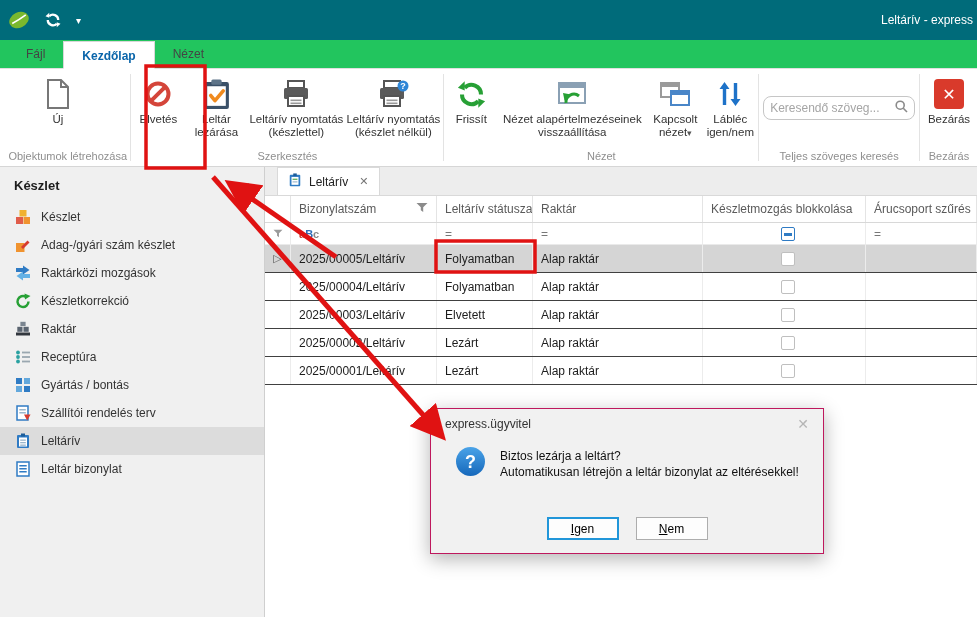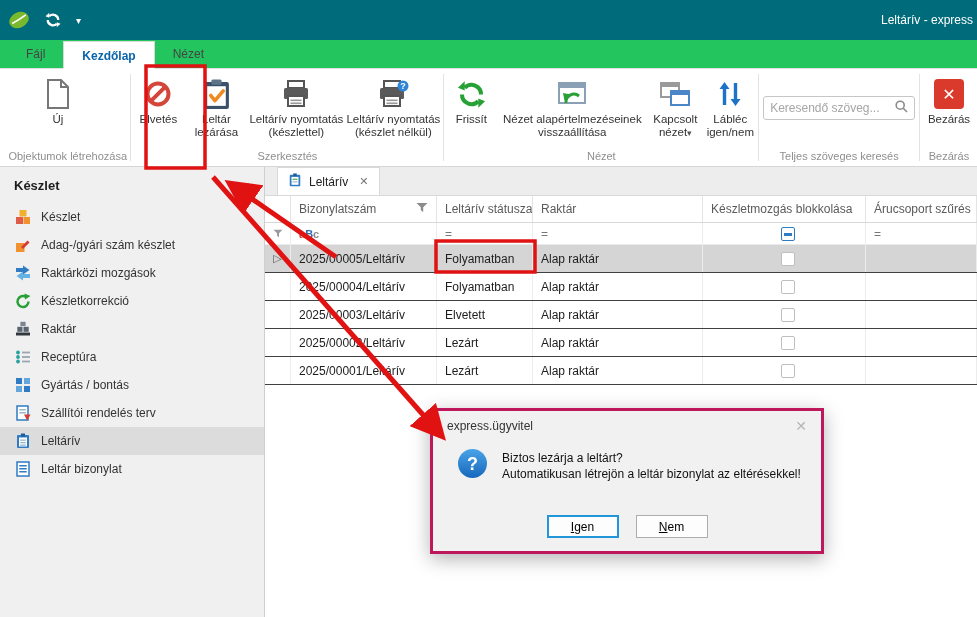--- a/index.html
+++ b/index.html
@@ -24,21 +24,21 @@
   .rcaption{height:17px;line-height:15px;text-align:center;color:#8f8f8f;font-size:11px;white-space:nowrap;overflow:hidden}
   .vsep{width:1px;background:#e3e3e3;margin:5px 1px}
   .rbtn{display:flex;flex-direction:column;align-items:center;padding-top:6px;background:none;border:none;font:inherit;color:#333;cursor:pointer;text-align:center}
   .ricon{height:38px;display:flex;align-items:center;justify-content:center}
   .rlabel{font-size:11.5px;line-height:13px;white-space:pre-line;color:#333}
   .caret{font-size:9px;color:#555}
   .g1{width:133px}.g2{width:310px}.g3{width:312px}.g4{width:170px}.g5{flex:1;min-width:56px}
   .b-uj{width:60px;margin-left:22px}.b-lezar{width:64px}.b-elvet{width:52px}.b-print1{width:96px}.b-print2{width:98px}
   .b-frissit{width:52px}.b-reset{width:150px}.b-kapcsolt{width:56px}.b-lablec{width:54px}.b-bezar{width:56px}
   .searchwrap{display:flex;flex-direction:column;flex:1}
-  .searchbox{width:152px;height:24px;border:1px solid #c6c6c6;border-radius:3px;display:flex;align-items:center;padding:0 6px;margin:27px auto 0}
+  .searchbox{width:152px;height:24px;border:1px solid #c6c6c6;border-radius:8px;display:flex;align-items:center;padding:0 6px;margin:27px auto 0}
   .searchbox input{border:none;outline:none;flex:1;font:inherit;font-size:12px;color:#555;min-width:0;background:transparent}
   .searchbox input::placeholder{color:#a5a5a5}
   .closeicon{width:30px;height:30px;background:#d93a2b;border-radius:4px;color:#fff;font-size:16px;font-weight:bold;display:flex;align-items:center;justify-content:center}
   .closeicon::before{content:"✕"}
 
   
   .content{display:flex;height:558px}
   .sidebar{width:265px;background:#f0f0f0;border-right:1px solid #cfcfcf;display:flex;flex-direction:column}
   .sb-header{height:36px;display:flex;align-items:center;padding:0 14px;font-weight:bold;font-size:13px;color:#1d1d1d}
   .sb-chevron{margin-left:auto;color:#8a8a8a;font-size:14px;cursor:pointer}
@@ -68,21 +68,21 @@
   .tri::before{content:"▷"}
   .eq{color:#777}
   .abc span{font-size:11px;font-weight:bold}
   .abc .l-a{color:#cf4436}.abc .l-b{color:#2f6db8}.abc .l-c{color:#8a8a8a}
   .cb{width:14px;height:14px;border:1px solid #bfbfbf;border-radius:2px;background:#fff;cursor:pointer;flex:none}
   .cb.ind{border-color:#2f7bc4;position:relative}
   .cb.ind::after{content:"";position:absolute;left:2px;right:2px;top:5px;height:3px;background:#2f7bc4}
   .footerbar{height:14px;background:#e9f3fb;border-top:1px solid #d6e7f4}
 
   
-  .dialog{position:absolute;left:430px;top:408px;width:394px;height:146px;background:#f1f1f1;border:3px solid #be185d;box-shadow:0 5px 18px rgba(0,0,0,.30);z-index:10;display:flex;flex-direction:column}
+  .dialog{position:absolute;left:430px;top:408px;width:394px;height:146px;background:#f1f1f1;border:1px solid #be185d;box-shadow:0 5px 18px rgba(0,0,0,.30);z-index:10;display:flex;flex-direction:column}
   .dlg-title{height:29px;display:flex;align-items:center;padding:0 14px;color:#333}
   .dlg-x{margin-left:auto;color:#b5b5b5;font-size:14px;cursor:pointer}
   .dlg-x::before{content:"✕"}
   .dlg-body{display:flex;gap:14px;padding:8px 14px 0 24px;align-items:flex-start}
   .dlg-text{line-height:16px;color:#111;padding-top:2px}
   .dlg-buttons{margin-top:auto;display:flex;justify-content:center;gap:17px;padding-bottom:13px}
   .dlg-btn{width:72px;height:23px;background:#fdfdfd;border:1px solid #adadad;font:inherit;font-size:12px;cursor:pointer;display:flex;align-items:center;justify-content:center}
   .dlg-btn.focused{border:2px solid #2196d9}
   .dlg-btn span{display:block}
   .dlg-btn span::first-letter{text-decoration:underline}

